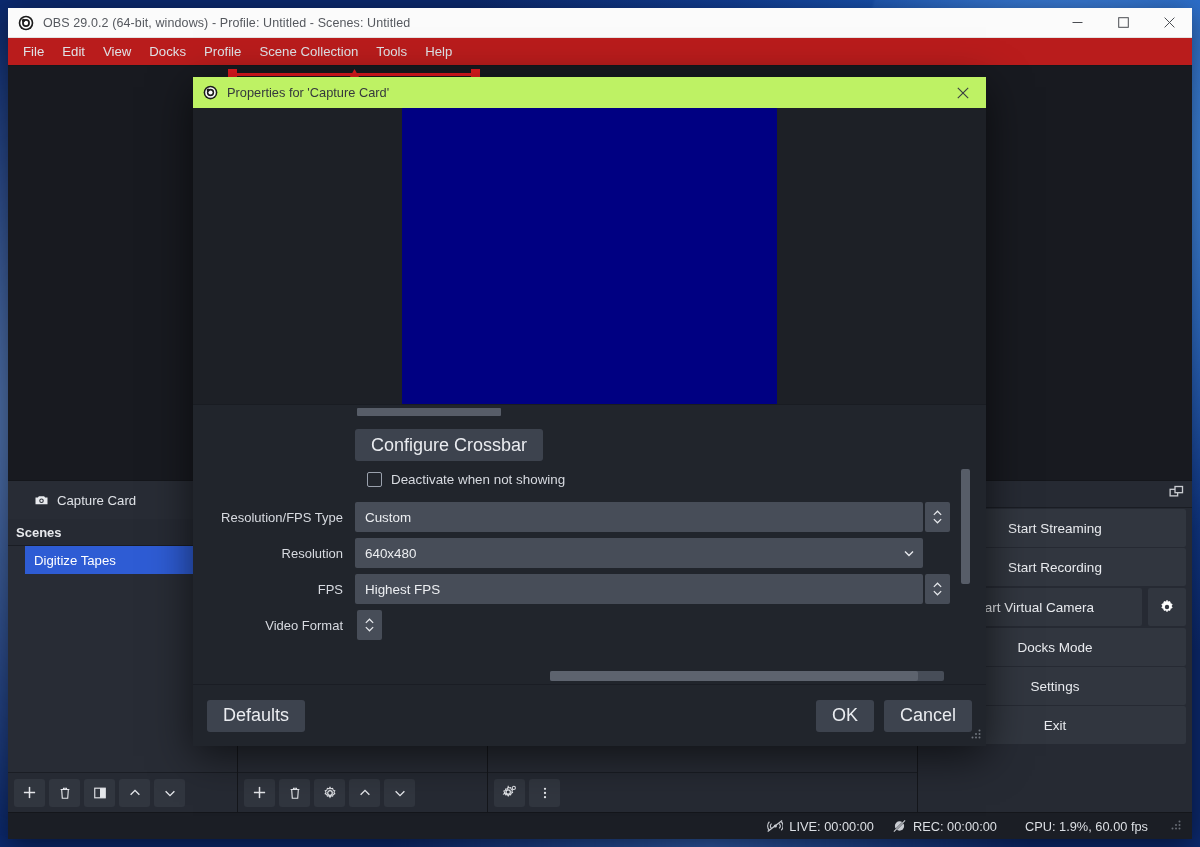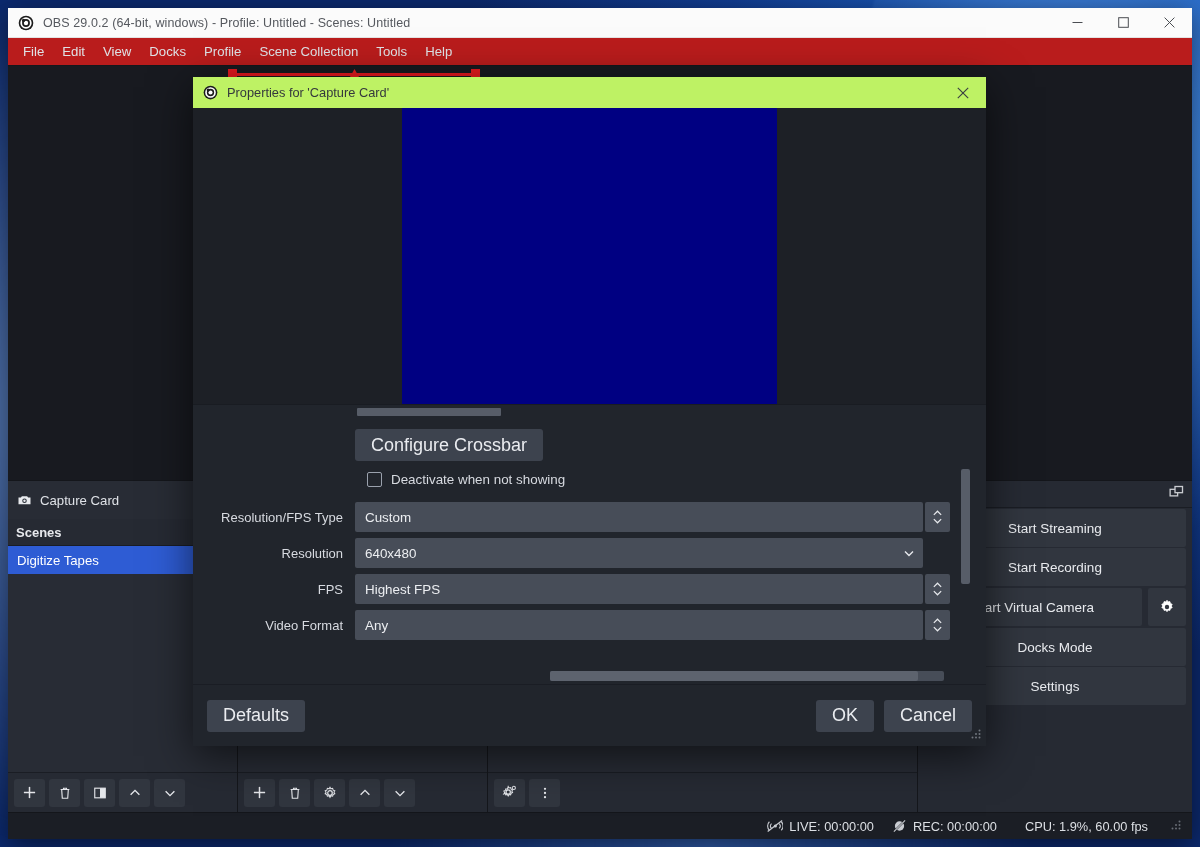--- a/index.html
+++ b/index.html
@@ -106,21 +106,21 @@
   }
   .tb-btn {
     width: 31px; height: 28px; border-radius: 3px;
     background: #31363f;
     display: flex; align-items: center; justify-content: center;
     color: #e4e6ea;
   }
 
   .list-row {
     height: 28px; display: flex; align-items: center;
-    padding: 0 9px; color: #dfe2e7; font-size: 13.2px; gap: 8px;
+    padding: 0 9px; color: #dfe2e7; font-size: 13.2px; gap: 8px; margin-left: 17px;
   }
   .list-row.selected { background: #2e5cd4; color: #fff; }
 
   #dock-scenes { width: 230px; }
   #dock-sources { width: 250px; }
   #dock-mixer { width: 430px; }
   #dock-controls { width: 274px; border-right: none; }
 
   
   .mixer-track { padding: 8px 10px 2px 10px; }
@@ -458,20 +458,21 @@
             <div class="ctrl-gear">
               <svg width="16" height="16" viewBox="0 0 16 16">
                   <path d="M8 5.6a2.4 2.4 0 1 0 0 4.8 2.4 2.4 0 0 0 0-4.8z" fill="none" stroke="currentColor" stroke-width="1.5"></path>
                   <path d="M8 1.3l1 1.7 1.9-.4.5 1.9 1.8.8-.9 1.7.9 1.7-1.8.8-.5 1.9-1.9-.4-1 1.7-1-1.7-1.9.4-.5-1.9-1.8-.8.9-1.7-.9-1.7 1.8-.8.5-1.9 1.9.4z" fill="currentColor" stroke="currentColor" stroke-width=".8"></path>
                   <circle cx="8" cy="8" r="2.2" fill="#31363f"></circle>
                 </svg>
             </div>
           </div>
           <div class="ctrl-btn">Docks Mode</div>
           <div class="ctrl-btn">Settings</div>
+          <div class="ctrl-btn">Exit</div>
         </div>
       </div>
     </div>
 
     <div id="statusbar">
       <div class="sb-item">
         <svg width="17" height="14" viewBox="0 0 20 16">
           <path d="M4 3a7 7 0 0 0 0 10M6.5 5.2a4 4 0 0 0 0 5.6M15.5 5.2a4 4 0 0 1 0 5.6M18 3a7 7 0 0 1 0 10" fill="none" stroke="#c9ccd2" stroke-width="1.3"></path>
           <circle cx="11" cy="8" r="1.9" fill="#c9ccd2"></circle>
           <line x1="2" y1="14.5" x2="19" y2="1.5" stroke="#c9ccd2" stroke-width="1.4"></line>
@@ -587,23 +588,20 @@
             <polyline points="2,5 6,1 10,5" fill="none" stroke="currentColor" stroke-width="1.3"></polyline>
           </svg>
         <svg width="11" height="7" viewBox="0 0 12 7">
             <polyline points="2,2 6,6 10,2" fill="none" stroke="currentColor" stroke-width="1.3"></polyline>
           </svg>
       </div>
     </div>
 
     <div class="form-row">
       <div class="form-label">Video Format</div>
-      <div class="field">
-        <span>Any</span>
-      </div>
       <div class="spin">
         <svg width="11" height="7" viewBox="0 0 12 7">
             <polyline points="2,5 6,1 10,5" fill="none" stroke="currentColor" stroke-width="1.3"></polyline>
           </svg>
         <svg width="11" height="7" viewBox="0 0 12 7">
             <polyline points="2,2 6,6 10,2" fill="none" stroke="currentColor" stroke-width="1.3"></polyline>
           </svg>
       </div>
     </div>
 

